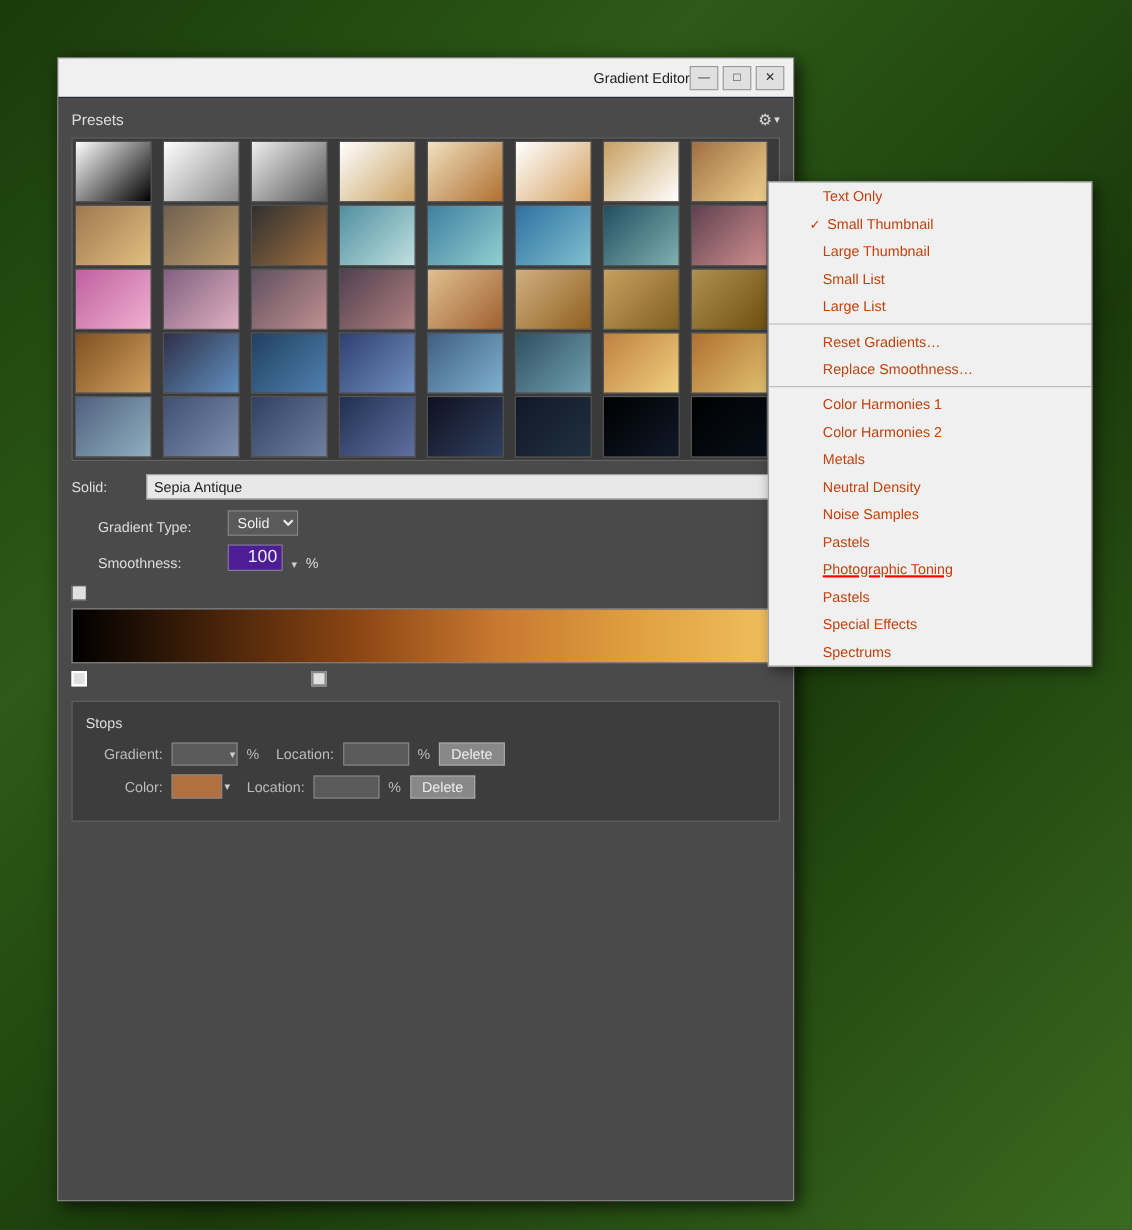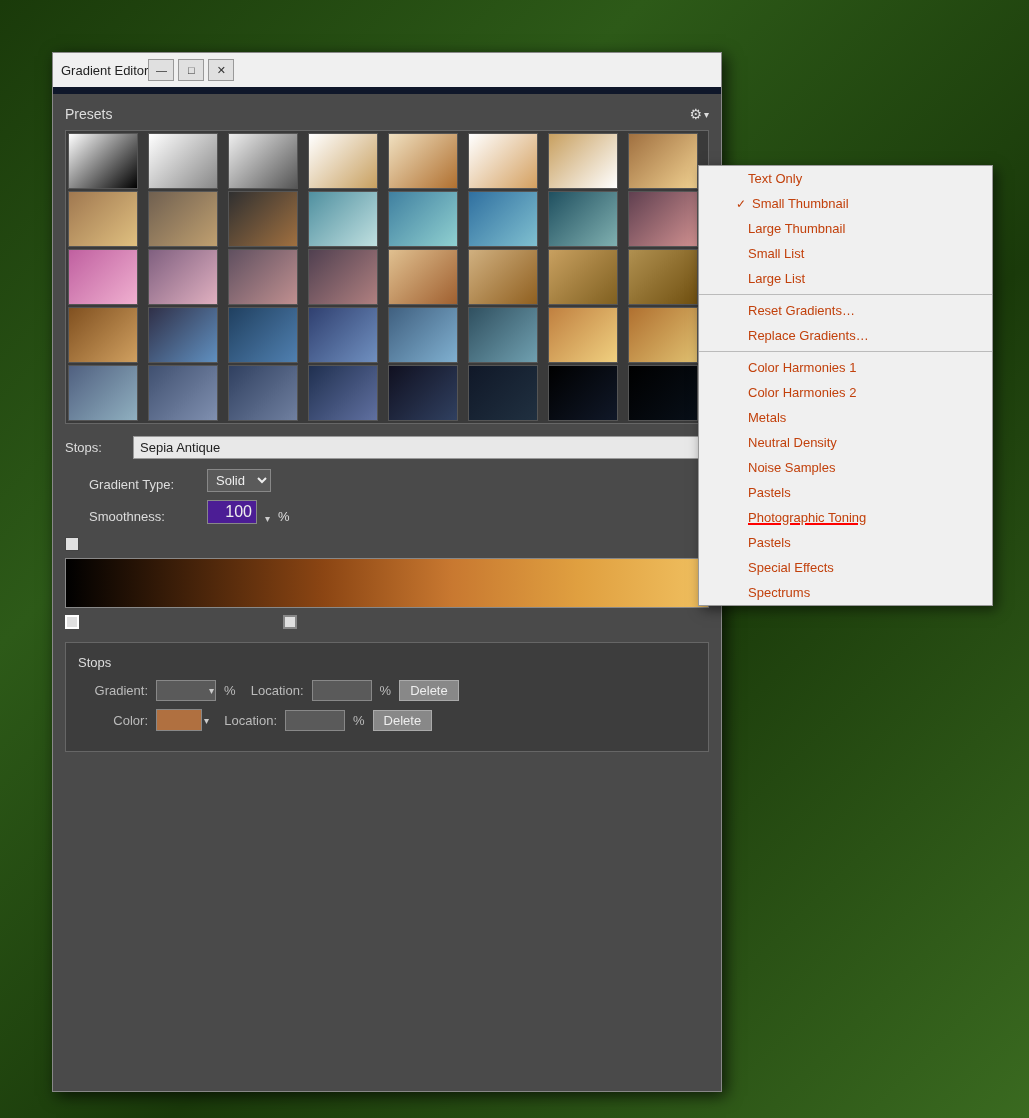--- a/index.html
+++ b/index.html
@@ -31,25 +31,25 @@
       background: #4a4a4a;
       border: 1px solid #888;
       z-index: 10;
       box-shadow: 4px 4px 15px rgba(0,0,0,0.7);
     }
 
     
     .title-bar {
       display: flex;
       align-items: center;
-      justify-content: flex-start;
+      justify-content: flex-end;
       background: #f0f0f0;
       padding: 17px 8px;
       height: 36px;
-      border-bottom: 7px solid #0f172a;
+      border-bottom: 1px solid #0f172a;
     }
     .title-bar-title {
       font-size: 13px;
       color: #222;
       font-weight: normal;
     }
     .title-bar-controls {
       display: flex;
       gap: 4px;
     }
@@ -410,21 +410,21 @@
       <div class="gradient-thumb gt-33"></div>
       <div class="gradient-thumb gt-34"></div>
       <div class="gradient-thumb gt-35"></div>
       <div class="gradient-thumb gt-36"></div>
       <div class="gradient-thumb gt-37"></div>
       <div class="gradient-thumb gt-38"></div>
       <div class="gradient-thumb gt-39"></div>
     </div>
 
     <div class="field-row">
-      <span class="field-label">Stops:</span>
+      <span class="field-label">Solid:</span>
       <input class="field-input" type="text" value="Sepia Antique" style="">
     </div>
 
     <div class="param-row">
       <span class="param-label">Gradient Type:</span>
       <select class="param-select">
         <option>Solid</option>
         <option>Noise</option>
       </select>
       <span style="color:#ccc; margin-left:-2px;"></span>
@@ -483,21 +483,21 @@
 </div>
 
 <div class="dropdown-menu" id="dropdown-menu">
 <div class="menu-item">Text Only</div>
     <div class="menu-item checked">Small Thumbnail</div>
     <div class="menu-item">Large Thumbnail</div>
     <div class="menu-item">Small List</div>
     <div class="menu-item">Large List</div>
     <div class="menu-separator"></div>
     <div class="menu-item">Reset Gradients…</div>
-    <div class="menu-item">Replace Gradients…</div>
+    <div class="menu-item">Replace Smoothness…</div>
     <div class="menu-separator"></div>
     <div class="menu-item">Color Harmonies 1</div>
     <div class="menu-item">Color Harmonies 2</div>
     <div class="menu-item">Metals</div>
     <div class="menu-item">Neutral Density</div>
     <div class="menu-item">Noise Samples</div>
     <div class="menu-item">Pastels</div>
     <div class="menu-item">
       <span class="underline-red">Photographic Toning</span>
     </div>

